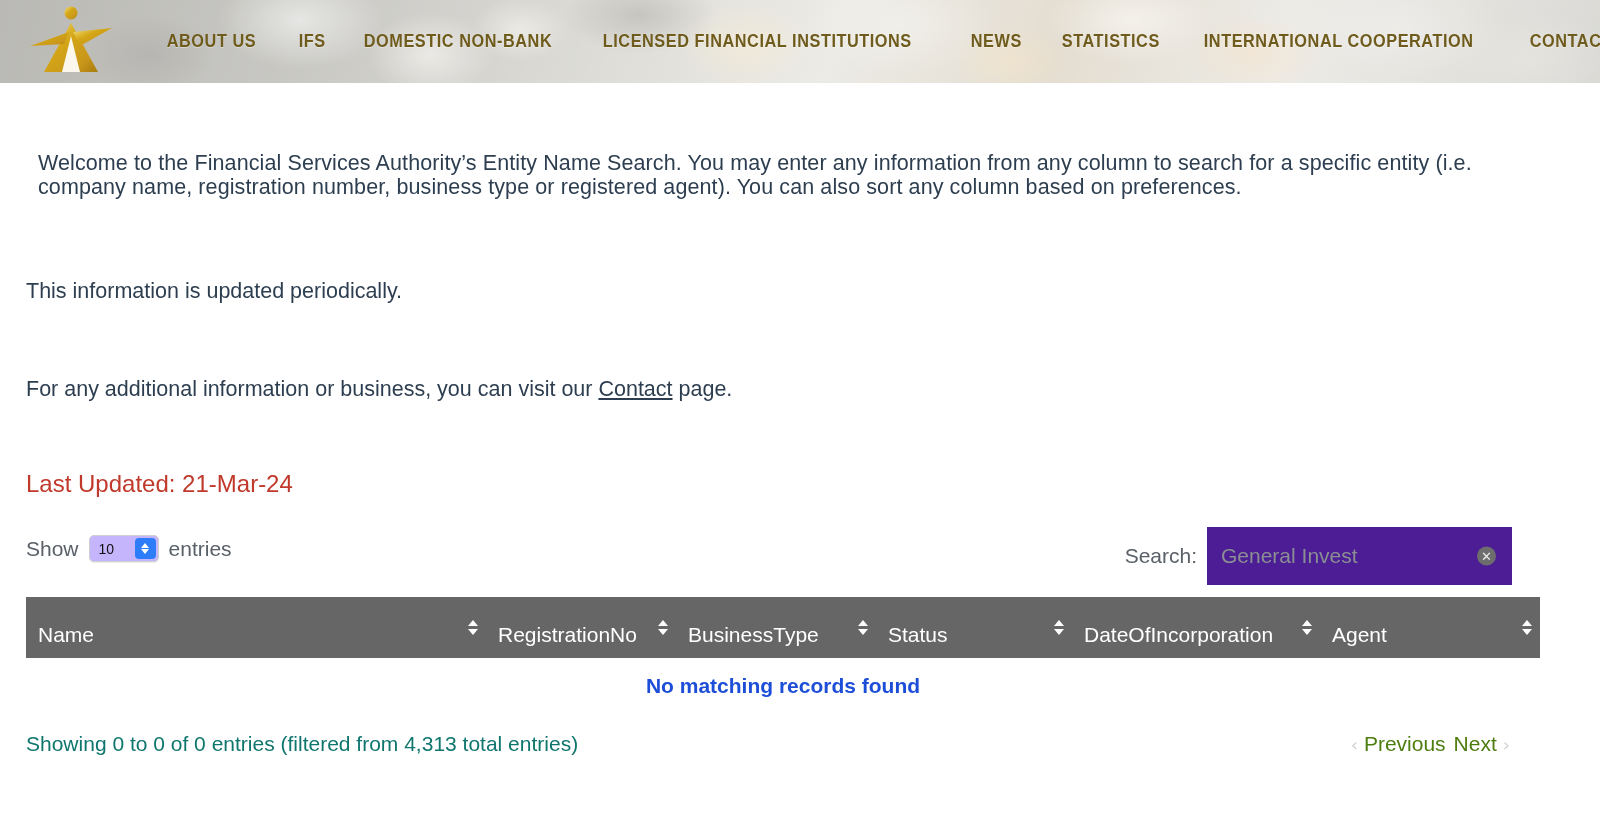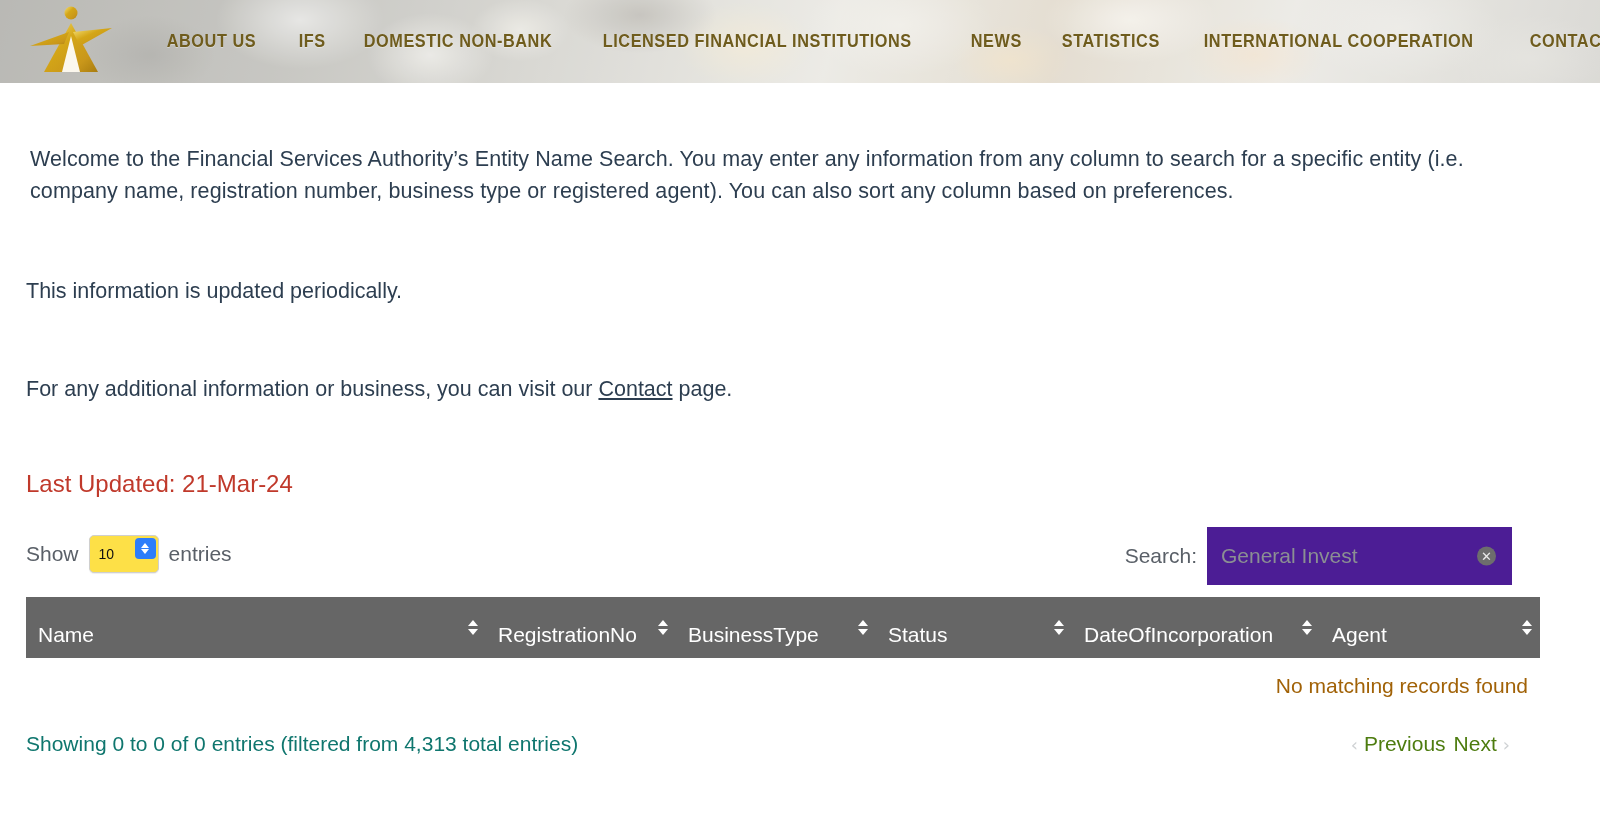--- a/index.html
+++ b/index.html
@@ -84,25 +84,25 @@
     transform-origin: left center;
     cursor: pointer;
   }
 
   
   .content {
     position: relative;
     padding: 0 26px;
   }
   .intro {
-    margin: 4px;
+    margin: 12px;
     padding-top: 56px;
     width: 1452px;
     font-size: 21.5px;
-    line-height: 32px;
+    line-height: 24px;
     color: #2d3e50;
     letter-spacing: .1px;
   }
   .para {
     margin: 0;
     padding-top: 62px;
     font-size: 21.5px;
     line-height: 36px;
     color: #2d3e50;
   }
@@ -131,22 +131,22 @@
     display: flex;
     align-items: center;
     gap: 10px;
     font-size: 21px;
     color: #5a6068;
   }
   .length-select {
     position: relative;
     display: inline-flex;
     align-items: center;
-    width: 70px; height: 38px;
-    background: #fde047;
+    width: 70px; height: 27px;
+    background: #c4b5fd;
     border: 1px solid #cfcfcf;
     border-radius: 5px;
     box-shadow: 0 1px 1px rgba(0,0,0,.07);
     padding-left: 9px;
     font-size: 14px;
     color: #101010;
     cursor: pointer;
   }
   .length-select .stepper {
     position: absolute;
@@ -248,24 +248,25 @@
     display: block;
     width: 0; height: 0;
     border-left: 5px solid transparent;
     border-right: 5px solid transparent;
   }
   .sort-ico i.asc  { border-bottom: 6px solid #ffffff; }
   .sort-ico i.desc { border-top: 6px solid #ffffff; }
 
   .dt-table tbody td {
     font-size: 21px;
-    color: #a16207;
+    color: #1d4ed8;
     padding: 16px 12px;
-    text-align: right;
+    text-align: center;
     border: 0;
+    font-weight: bold;
   }
 
   
   .dt-bottom {
     position: relative;
     height: 60px;
     margin-top: 8px;
   }
   .dt-info {
     position: absolute;

